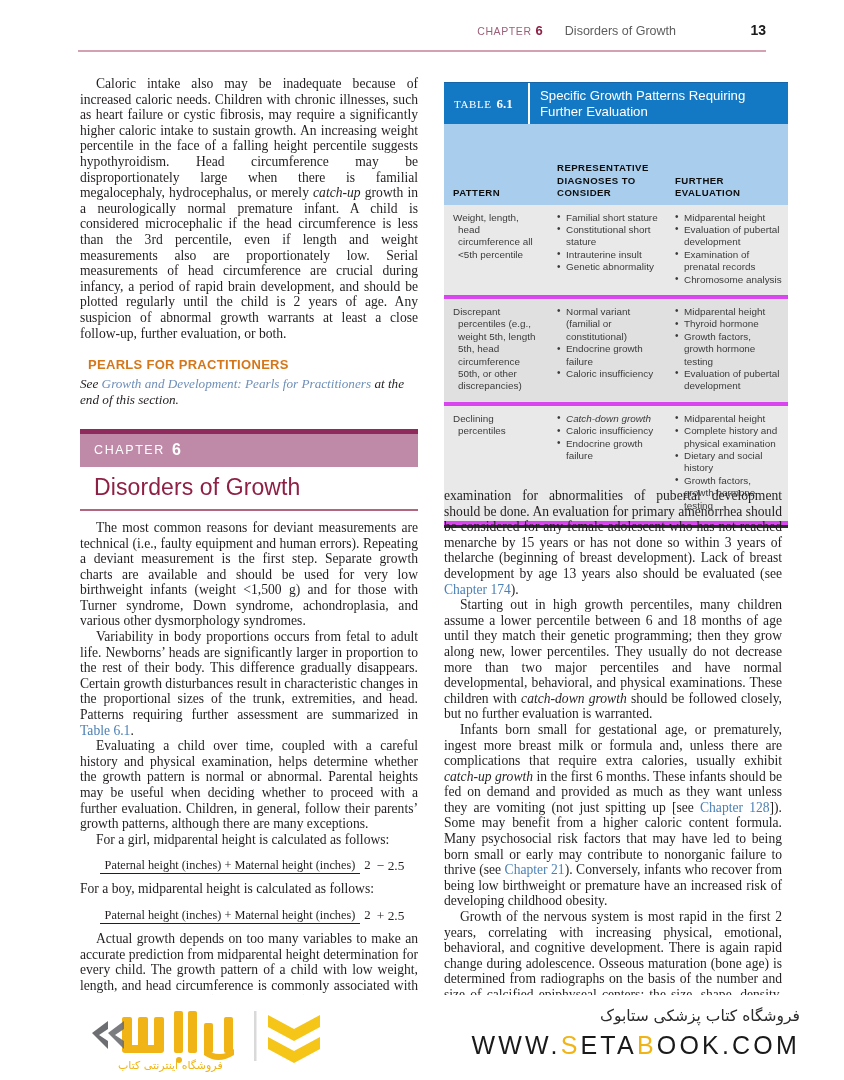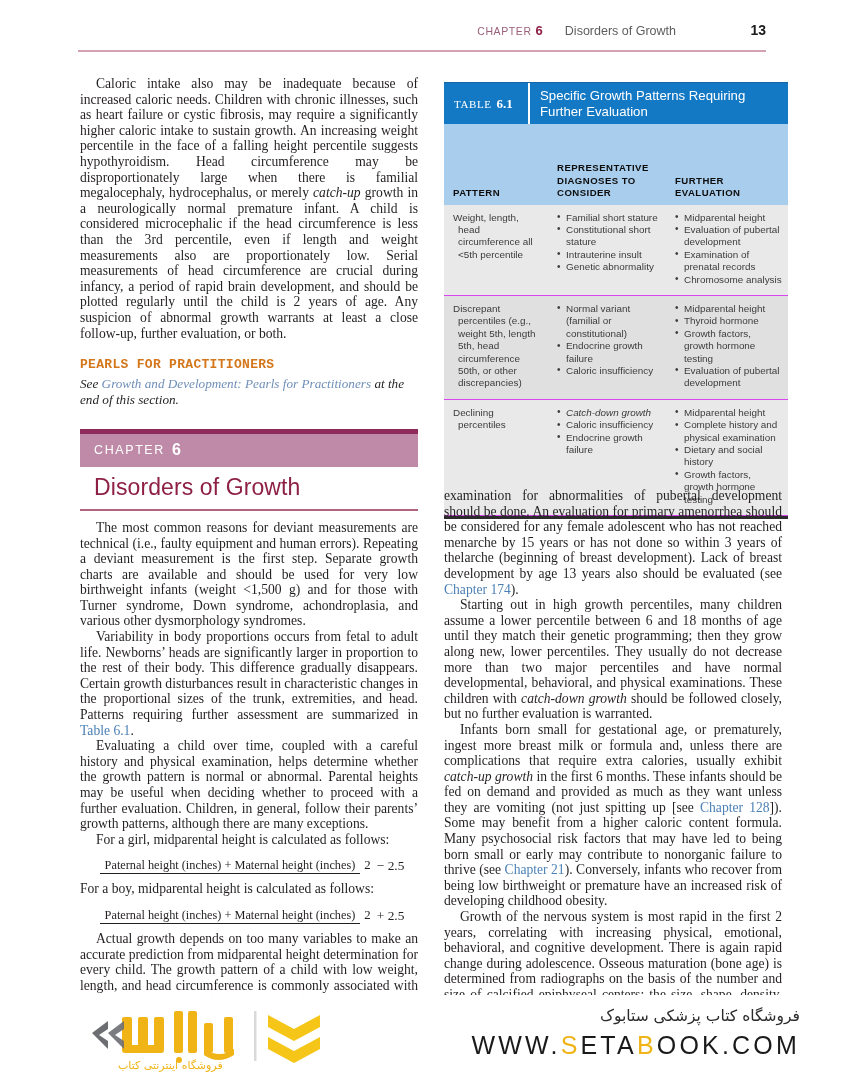--- a/index.html
+++ b/index.html
@@ -84,26 +84,26 @@
     text-indent: 16px;
     hyphens: none;
   }
   p.body.noindent { text-indent: 0; }
   .xref { color: #4a7fb5; }
   .ital { font-style: italic; }
   .bold { font-weight: bold; }
 
   
   .pearls-head {
-    font-family: Liberation Mono, monospace;
+    font-family: Liberation Sans, sans-serif;
     font-size: 13px;
     font-weight: bold;
     letter-spacing: 0.3px;
     color: #d4761a;
-    margin: 16px 0 4px 0;
+    margin: 16px 0 4px 8px;
   }
   .pearls-body {
     margin: 0;
     font-size: 13.2px;
     line-height: 15.4px;
     font-style: italic;
   }
   .pearls-body .lnk { color: #6f8fb8; font-style: italic; }
 
   
@@ -238,21 +238,21 @@
     padding: 0 6px 0 9px;
     box-sizing: border-box;
     margin-top: 38px;
   }
   .c1 { flex: 0 0 104px; }
   .c2 { flex: 0 0 118px; }
   .c3 { flex: 1; }
 
   .tbl-row {
     display: flex;
-    border-bottom: 1px solid #d946ef;
+    border-bottom: 4px solid #d946ef;
     padding: 7px 0 9px 0;
   }
   .tbl-row.r-odd  { background: #e9e9e9; }
   .tbl-row.r-even { background: #e0e0e0; }
   .tbl-row .cell {
     font-family: "Liberation Sans", sans-serif;
     font-size: 9.9px;
     line-height: 12.4px;
     color: #3b3b3b;
     padding: 0 5px 0 9px;

